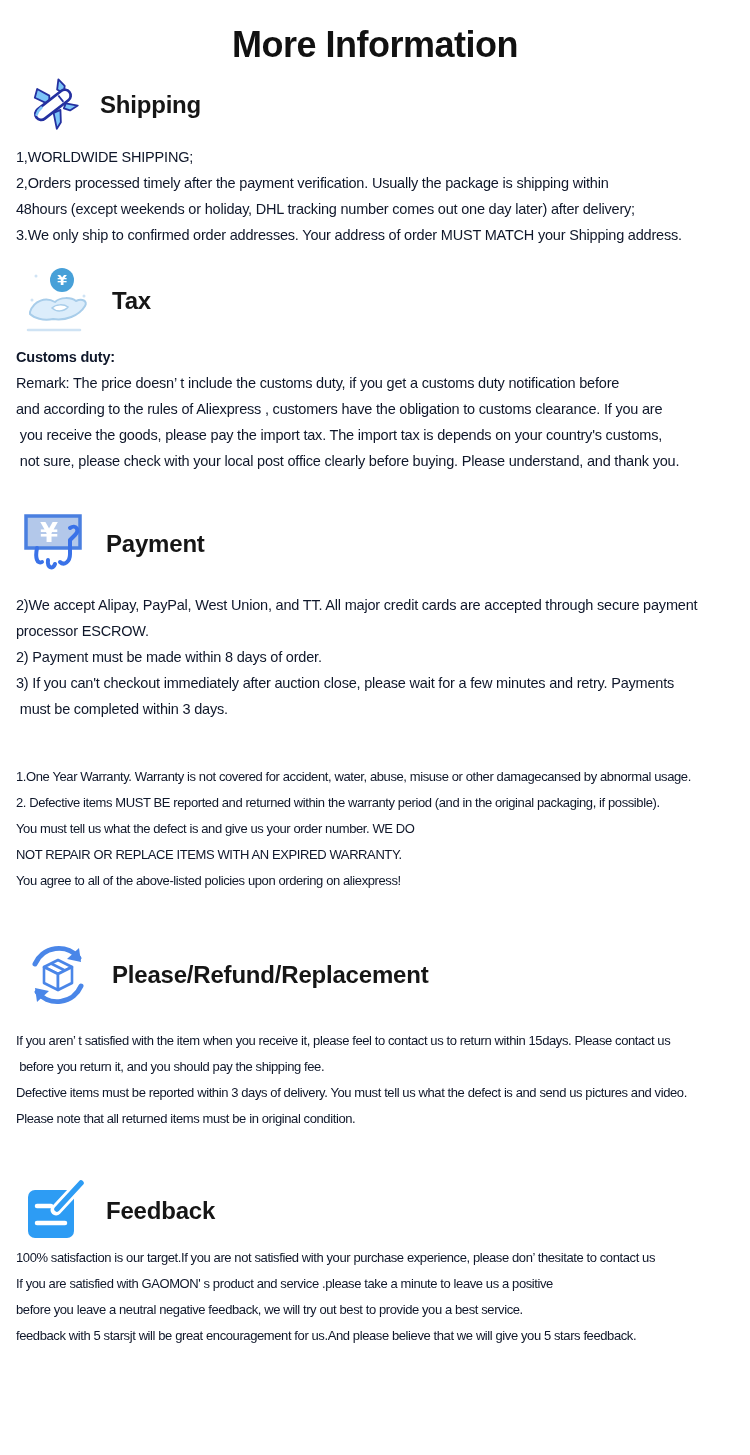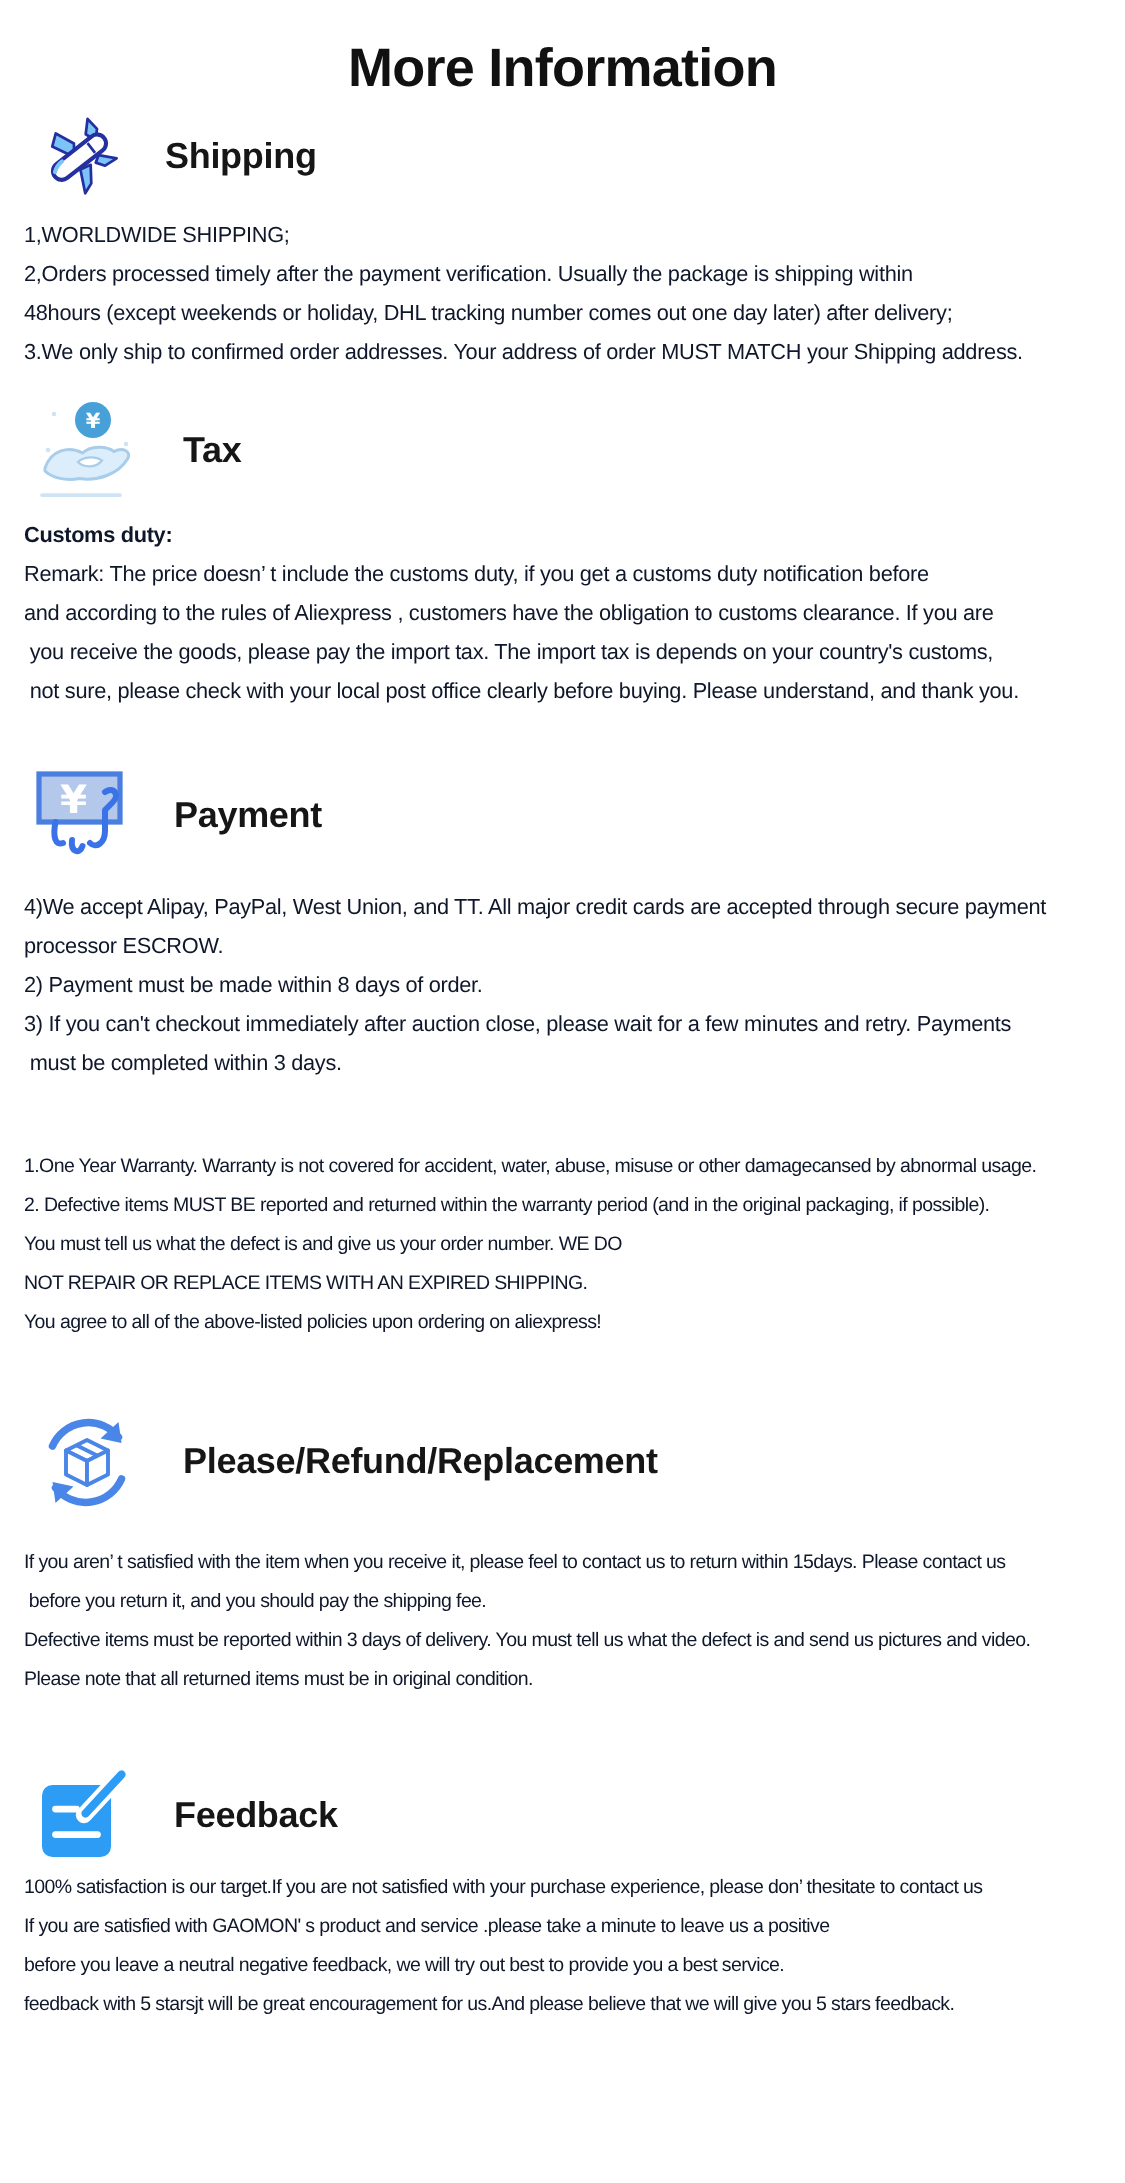--- a/index.html
+++ b/index.html
@@ -8,21 +8,21 @@
     font-family:"Liberation Sans","DejaVu Sans",sans-serif;color:#1b1b1b;
   }
   .page{width:750px;height:1455px;position:relative;}
   h1.page-title{
     text-align:center;font-size:36px;font-weight:700;letter-spacing:-.5px;
     margin:24px 0 10px 0;color:#111;
   }
   section{display:block;}
   .hdr{display:flex;align-items:center;gap:14px;padding-left:22px;}
   .hdr .icon{flex:0 0 auto;display:inline-flex;}
-  .hdr h2{font-size:24px;font-weight:600;color:#161616;margin:14px;letter-spacing:-.2px;}
+  .hdr h2{font-size:24px;font-weight:600;color:#161616;margin:4px;letter-spacing:-.2px;}
   .body{padding:0 14px 0 16px;}
   .body p{
     margin:0;white-space:pre;overflow:hidden;
     font-size:14.5px;letter-spacing:-.2px;line-height:26px;color:#0f172a;
   }
   .body.cond p{font-size:13px;letter-spacing:-.4px;line-height:26px;}
   .body p.bold{font-weight:700;}
   
   .sec-shipping{margin-top:8px;}
   .sec-shipping .body{margin-top:10px;}
@@ -101,34 +101,34 @@
           <rect x="4" y="6" width="54" height="32" fill="#b3c8ea" stroke="#4a7fe0" stroke-width="3.5"></rect>
           <text x="27" y="32" font-size="26" font-weight="bold" fill="#ffffff" text-anchor="middle" font-family="DejaVu Sans, sans-serif">¥</text>
           <path d="M15 38 C13 48 15 54 20 52" fill="none" stroke="#3a72e8" stroke-width="4" stroke-linecap="round"></path>
           <path d="M26 50 C25 58 31 60 33 54" fill="none" stroke="#3a72e8" stroke-width="4" stroke-linecap="round"></path>
           <path d="M48 18 C54 14 58 20 53 25 L48 30 L48 44 C48 52 42 56 38 52" fill="none" stroke="#3a72e8" stroke-width="4" stroke-linecap="round" stroke-linejoin="round"></path>
         </svg>
       </span>
       <h2>Payment</h2>
     </div>
     <div class="body">
-      <p>4)We accept Alipay, PayPal, West Union, and TT. All major credit cards are accepted through secure payment</p>
+      <p>2)We accept Alipay, PayPal, West Union, and TT. All major credit cards are accepted through secure payment</p>
       <p>processor ESCROW.</p>
       <p>2) Payment must be made within 8 days of order.</p>
       <p>3) If you can't checkout immediately after auction close, please wait for a few minutes and retry. Payments</p>
       <p> must be completed within 3 days.</p>
     </div>
   </section>
 
   <section class="sec-guarantee">
     <div class="body cond">
       <p>1.One Year Warranty. Warranty is not covered for accident, water, abuse, misuse or other damagecansed by abnormal usage.</p>
       <p>2. Defective items MUST BE reported and returned within the warranty period (and in the original packaging, if possible).</p>
       <p>You must tell us what the defect is and give us your order number. WE DO</p>
-      <p>NOT REPAIR OR REPLACE ITEMS WITH AN EXPIRED SHIPPING.</p>
+      <p>NOT REPAIR OR REPLACE ITEMS WITH AN EXPIRED WARRANTY.</p>
       <p>You agree to all of the above-listed policies upon ordering on aliexpress!</p>
     </div>
   </section>
 
   <section class="sec-return">
     <div class="hdr">
       <span class="icon">
         <svg width="72" height="74" viewBox="0 0 72 74">
           <g stroke="#4a86e8" stroke-width="5" fill="none" stroke-linecap="round">
             <path d="M13 26 A 26 26 0 0 1 57 20"></path>

